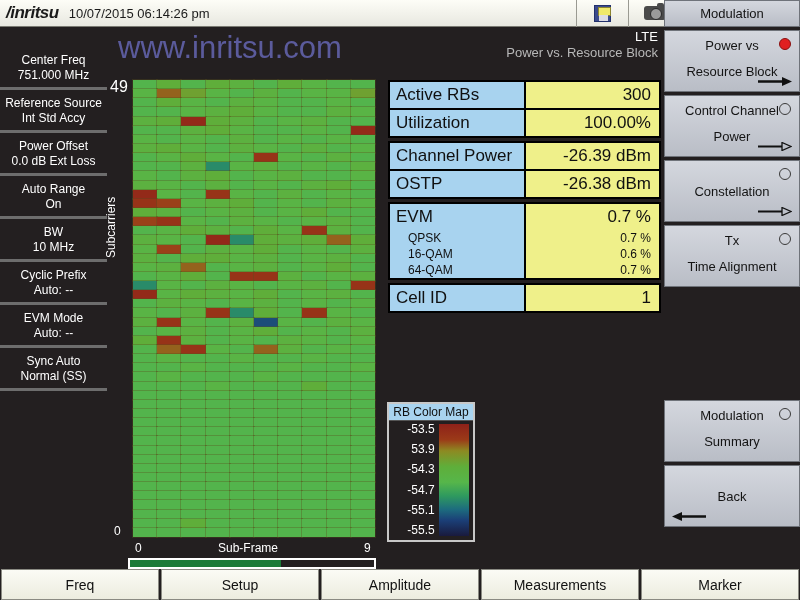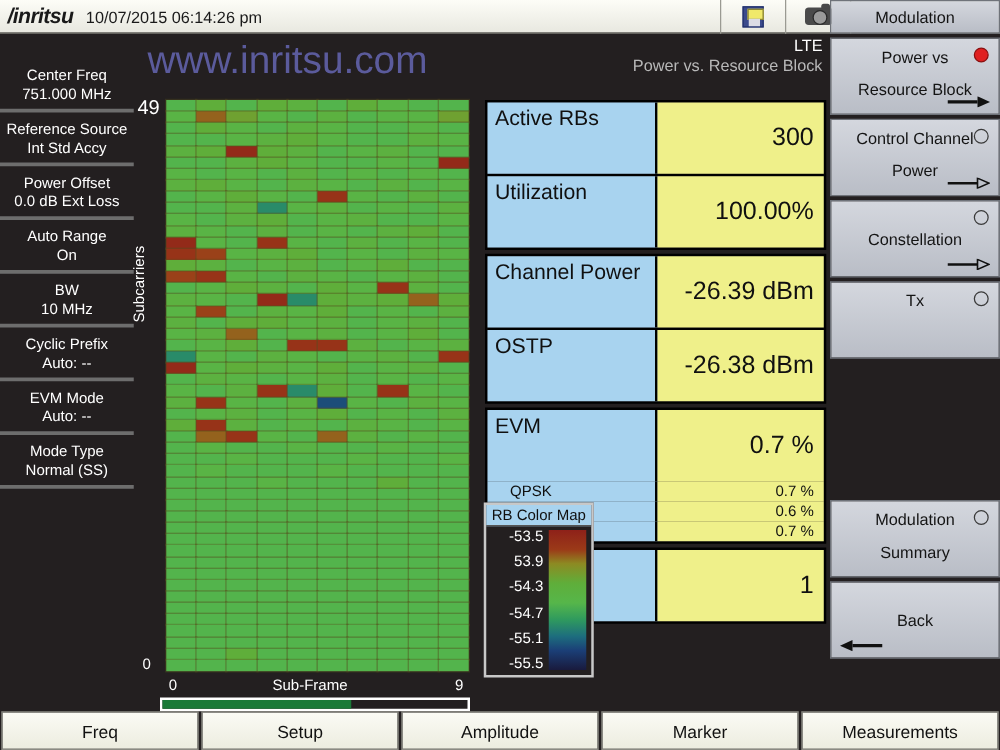--- a/index.html
+++ b/index.html
@@ -97,21 +97,21 @@
   #results { position: absolute; left: 388px; top: 80px; width: 273px; }
   .rt-group { border: 2px solid #000; margin-bottom: 3px; }
   .rt-row { display: flex; border-bottom: 2px solid #000; }
   .rt-row:last-child { border-bottom: none; }
   .rt-lab {
     width: 136px; background: #a8d3ef; color: #101010;
     padding: 3px 6px; font-size: 17px; border-right: 2px solid #000;
   }
   .rt-val {
     flex: 1; background: #eff08a; color: #101010;
-    padding: 17px 8px; font-size: 20px; text-align: right;
+    padding: 3px 8px; font-size: 17px; text-align: right;
   }
   .rt-sub .rt-lab { font-size: 12px; padding: 1px 6px 1px 18px; }
   .rt-sub .rt-val { font-size: 12px; padding: 1px 8px; }
   .rt-row.nb { border-bottom: none; }
 
   
   #cmap {
     position: absolute; left: 387px; top: 402px;
     width: 88px; height: 140px;
     border: 2px solid #c8c8c8; background: #231f20;
@@ -217,21 +217,21 @@
   </div>
   <div class="side-item">
     <div class="side-l1">Cyclic Prefix</div>
     <div class="side-l2">Auto: --</div>
   </div>
   <div class="side-item">
     <div class="side-l1">EVM Mode</div>
     <div class="side-l2">Auto: --</div>
   </div>
   <div class="side-item">
-    <div class="side-l1">Mode Type</div>
+    <div class="side-l1">Sync Auto</div>
     <div class="side-l2">Normal (SS)</div>
   </div>
 </div>
 
 <div id="ylab-top">49</div>
 <div id="ylab-bot">0</div>
 <div id="ylab-name">Subcarriers</div>
 <div id="heatmap">
     <div class="hm-cell" style="background: rgb(83, 180, 76); outline: rgba(90, 80, 30, 0.35) solid 0.4px;"></div>
     <div class="hm-cell" style="background: rgb(95, 174, 58); outline: rgba(90, 80, 30, 0.35) solid 0.4px;"></div>
@@ -838,20 +838,21 @@
     <div class="l1" style="margin-top:16px">Constellation</div>
     <svg class="arrow-r" viewBox="0 0 34 9">
       <line x1="0" y1="4.5" x2="24" y2="4.5" stroke="#111" stroke-width="2"></line>
       <polygon points="24,0.5 33,4.5 24,8.5" fill="none" stroke="#111" stroke-width="1.3"></polygon>
     </svg>
   </div>
 
   <div class="fk fk2">
     <div class="radio"></div>
     <div class="l1">Tx</div>
+    <div class="l2">Time Alignment</div>
   </div>
 
   <div class="gap"></div>
 
   <div class="fk fk2">
     <div class="radio"></div>
     <div class="l1">Modulation</div>
     <div class="l2">Summary</div>
   </div>
 
@@ -861,15 +862,15 @@
       <line x1="10" y1="4.5" x2="34" y2="4.5" stroke="#111" stroke-width="2.5"></line>
       <polygon points="10,0 0,4.5 10,9" fill="#111"></polygon>
     </svg>
   </div>
 </div>
 
 <div id="bottom">
   <div class="btab">Freq</div>
   <div class="btab">Setup</div>
   <div class="btab">Amplitude</div>
+  <div class="btab">Measurements</div>
   <div class="btab">Marker</div>
-  <div class="btab">Measurements</div>
 </div>
 
 </body></html>

